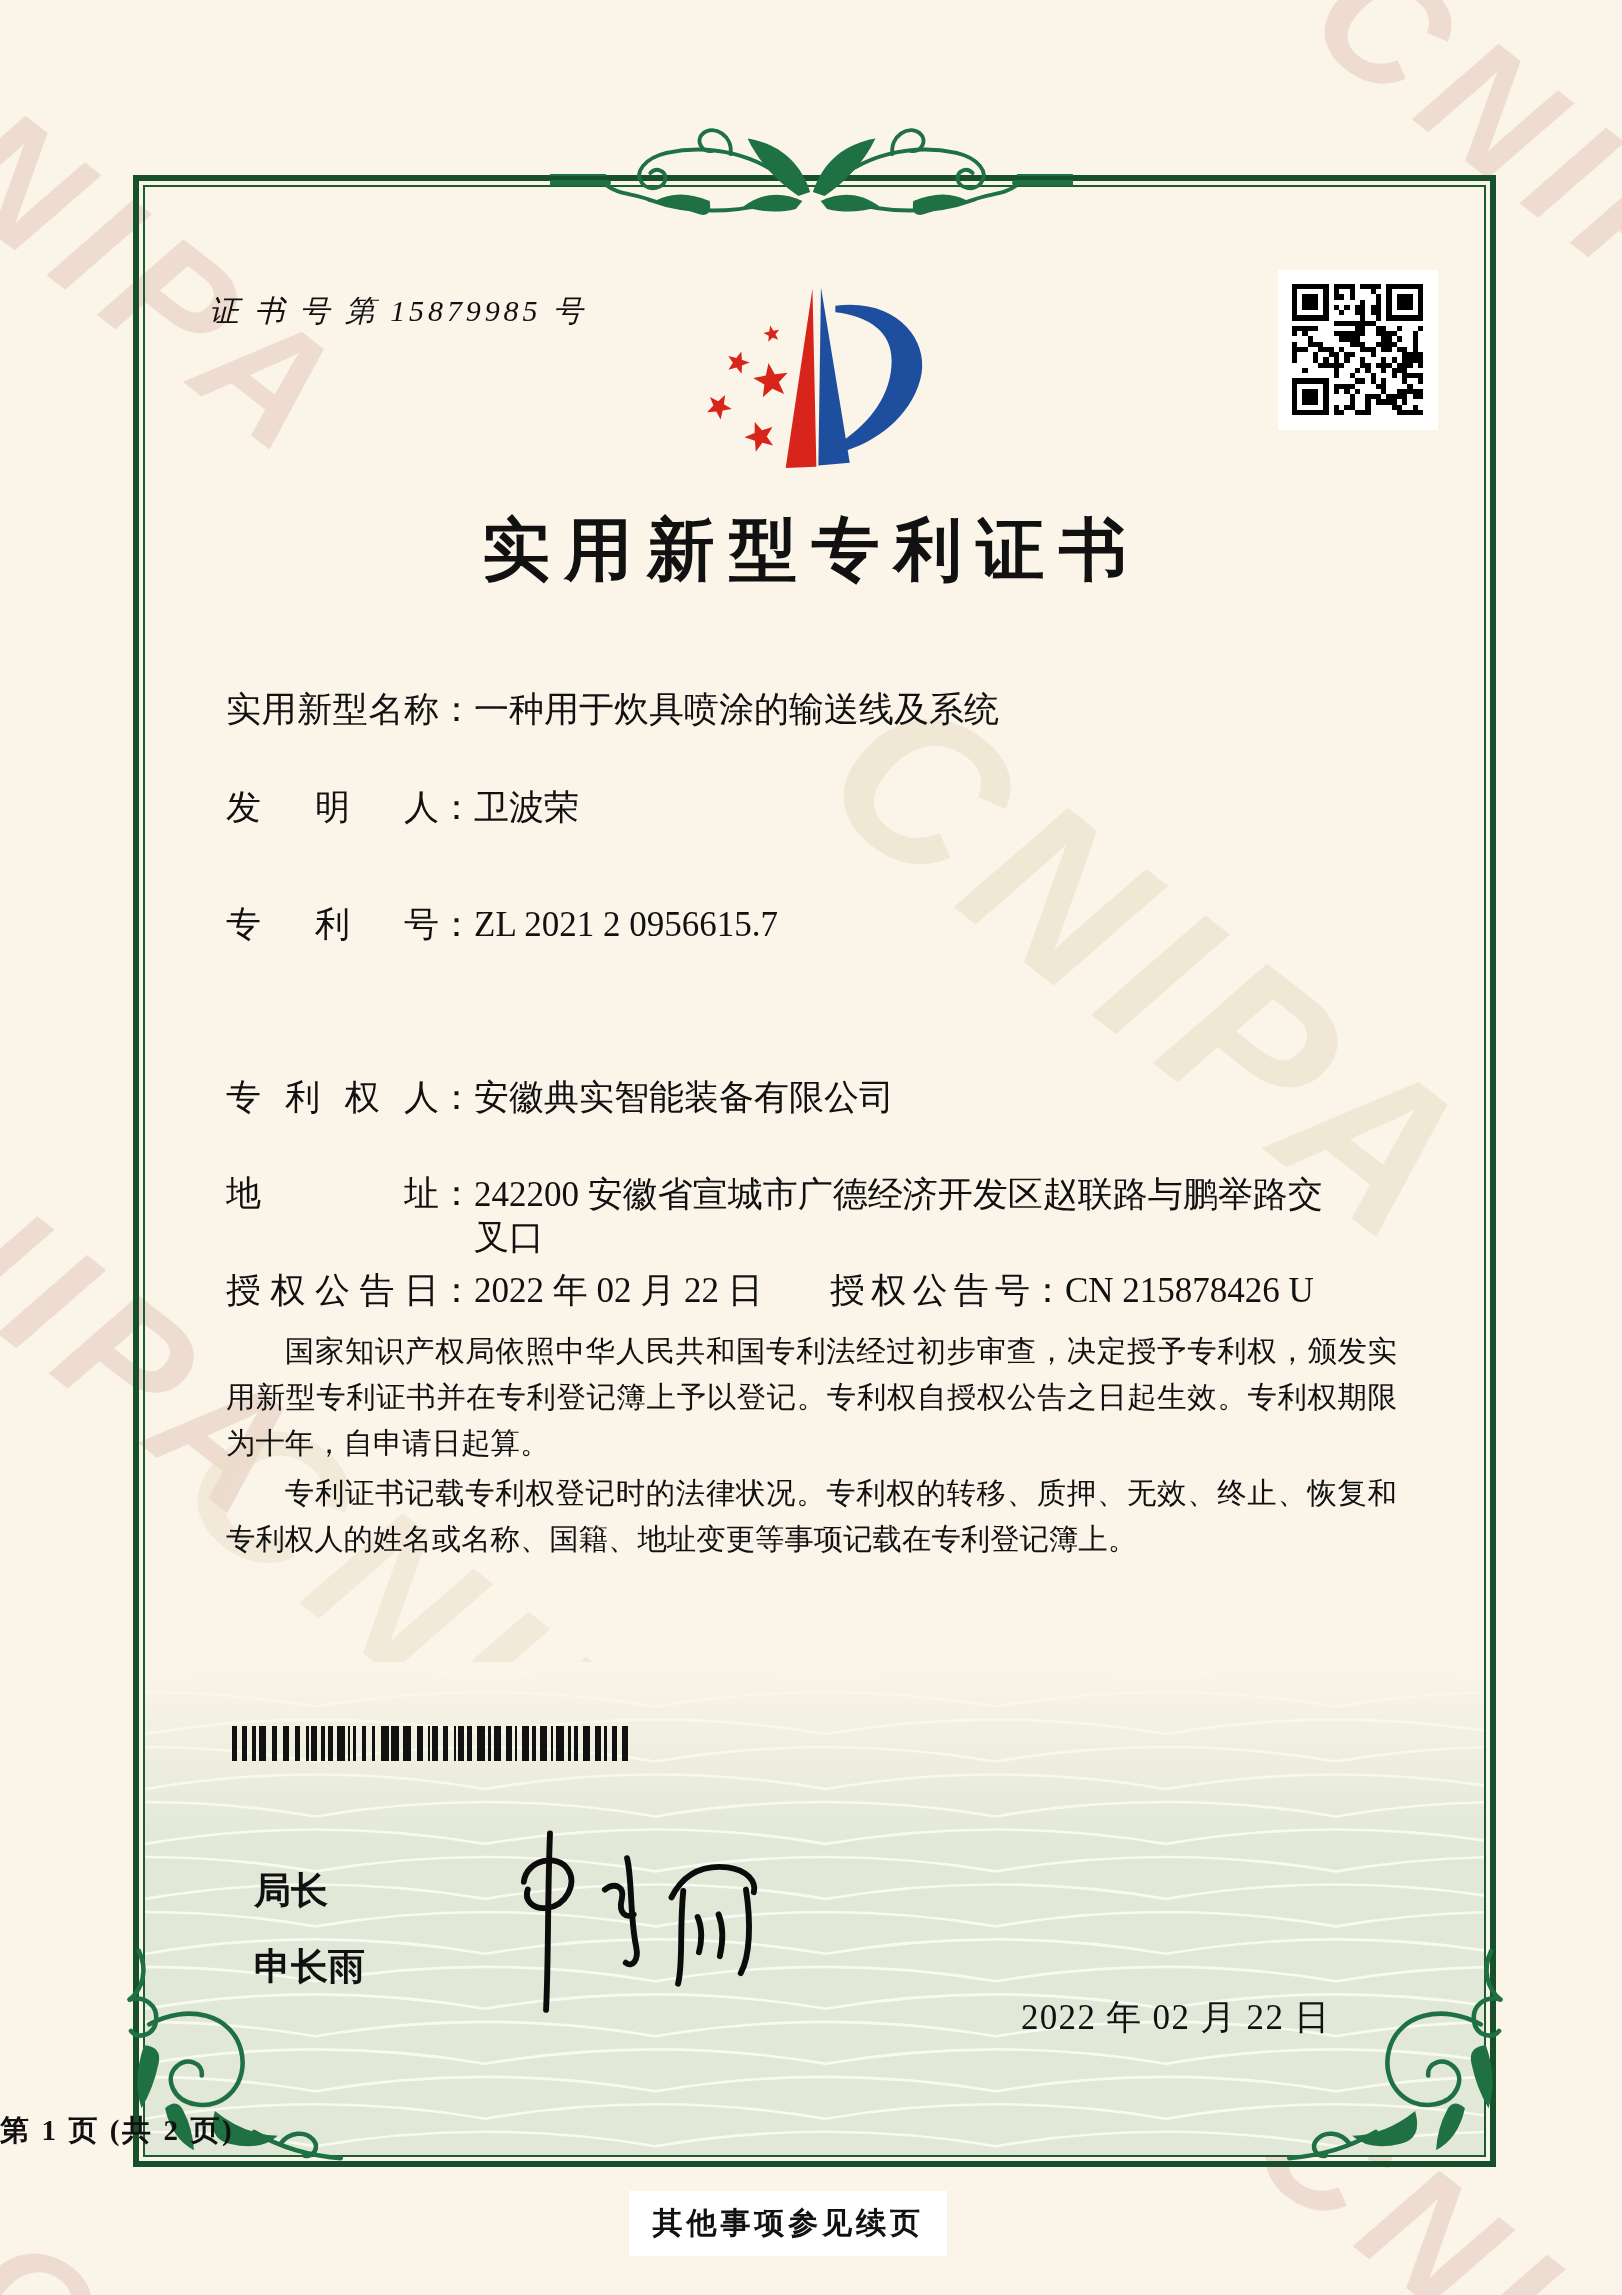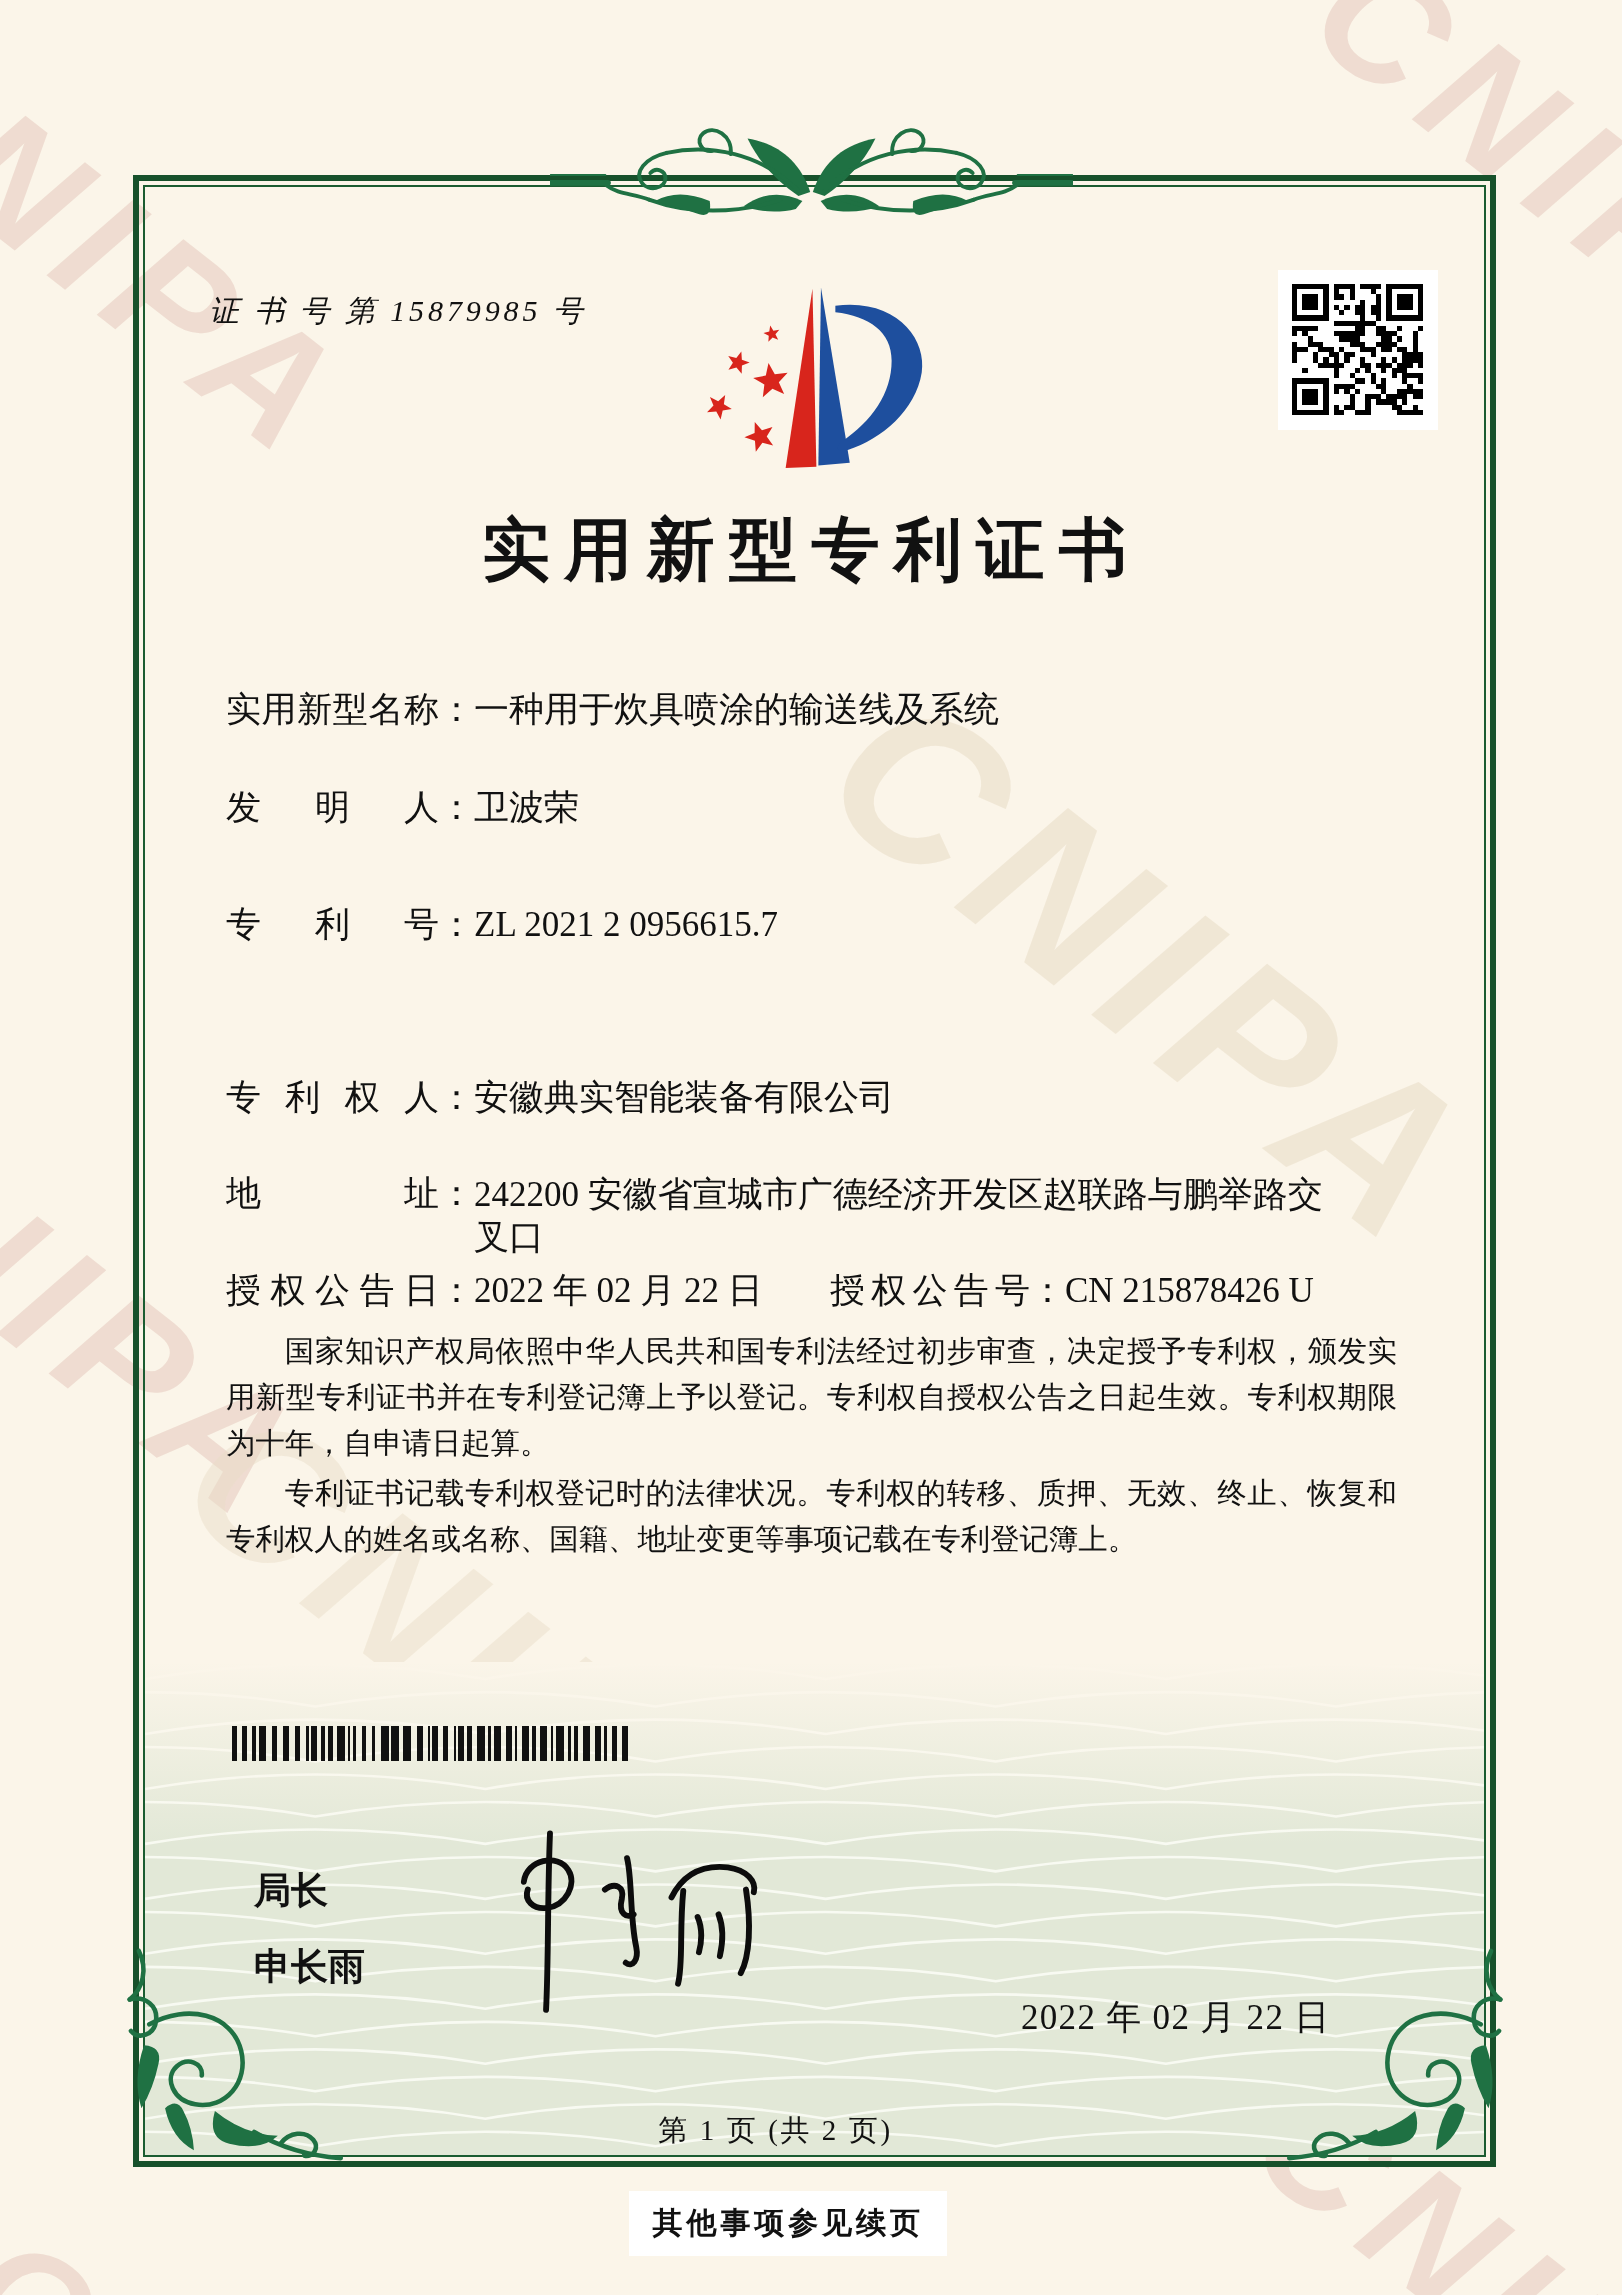--- a/index.html
+++ b/index.html
@@ -45,21 +45,21 @@
   .paras{position:absolute; left:226px; top:1328px; width:1171px;
     font-size:29.4px; line-height:46px; text-align:justify;}
   .paras p{margin:0; text-indent:2em;}
   .paras p + p{margin-top:3.9px;}
   .barcode{position:absolute; left:232px; top:1726px; width:409px; height:35px; display:flex; align-items:stretch;}
   .barcode div{height:100%;}
   .signer-title{position:absolute; left:254px; top:1866px; font-size:37px; font-weight:600;}
   .signer-name{position:absolute; left:254px; top:1942px; font-size:37px; font-weight:600;}
   .signature{position:absolute; left:487px; top:1819px;}
   .issue-date{position:absolute; left:1021px; top:1994px; font-size:35px; letter-spacing:1.3px;}
-  .page-info{position:absolute; left:0; right:72px; top:2111px; text-align:center; font-size:29px; letter-spacing:2.6px;}
+  .page-info{position:absolute; left:0; right:72px; top:2111px; font-size:29px; letter-spacing:2.6px;font-weight:bold;}
   .bottom-note{position:absolute; left:629px; top:2191px; background:#ffffff;
     padding:11.8px 23.6px; font-size:30px; letter-spacing:3.9px; font-weight:600;}
 </style>
 </head>
 <body>
 
 <div class="page">
 
   <span class="wm wm-pink" style="left:-79px; top:-13px;  font-size:164px;">CNIPA</span>
   <span class="wm wm-pink" style="left:1394px; top:-85px; font-size:164px;">CNIPA</span>

